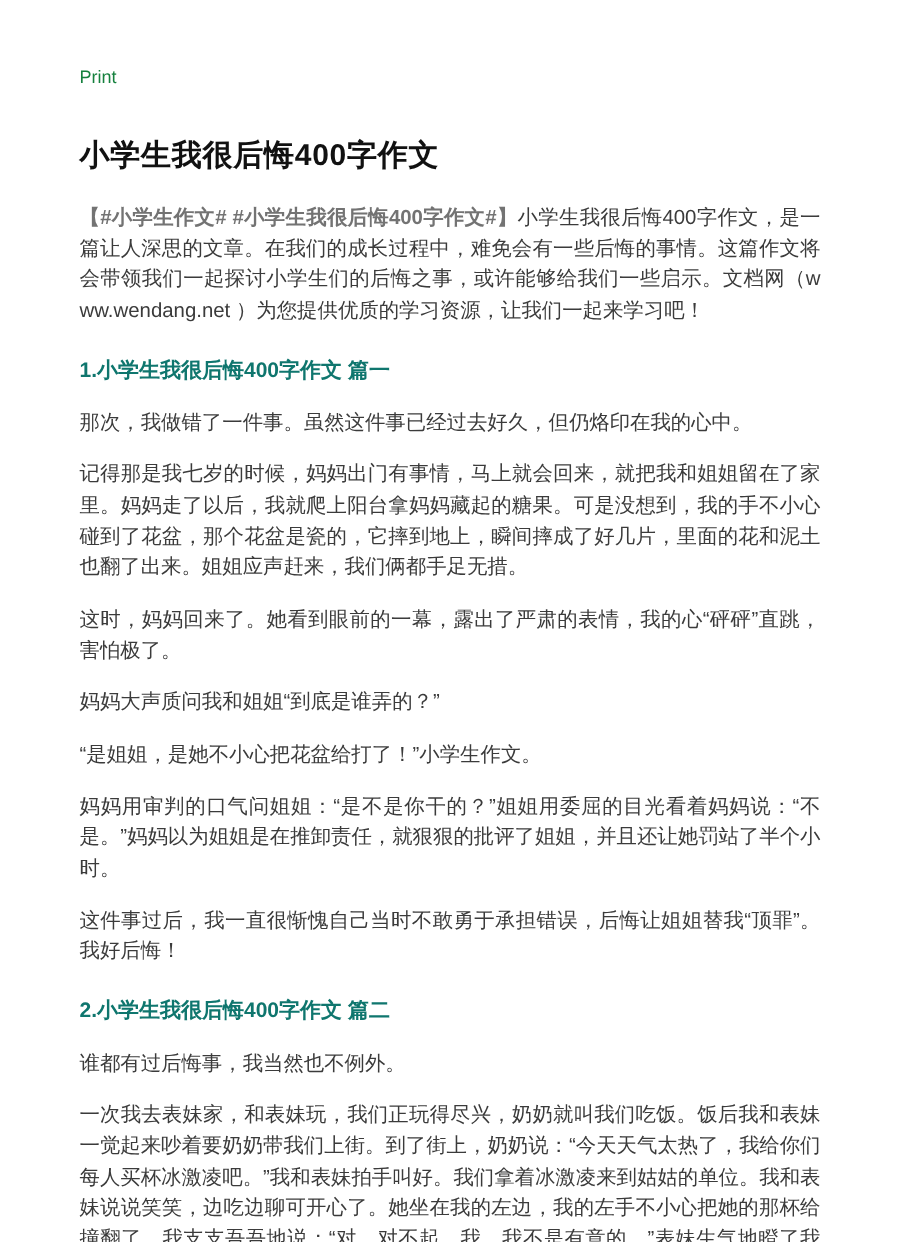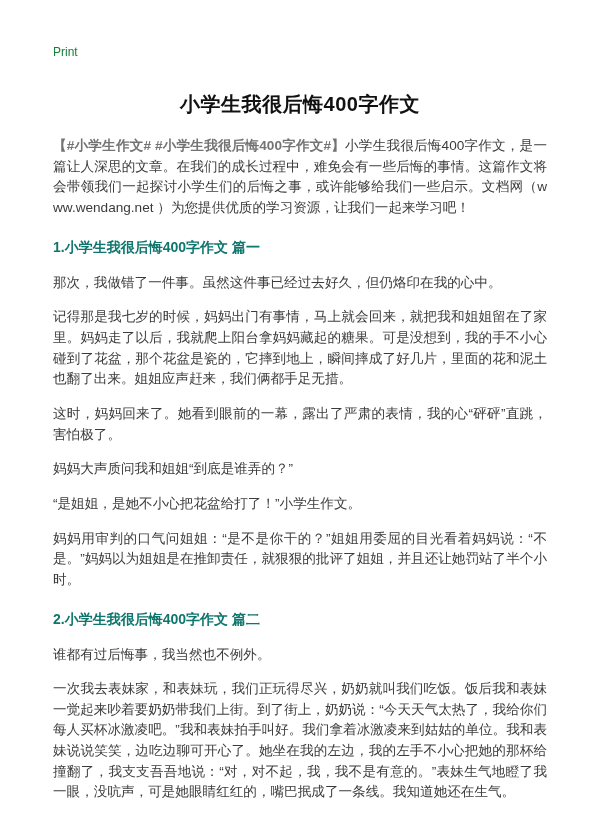--- a/index.html
+++ b/index.html
@@ -22,21 +22,21 @@
     font-size: 12px;
     color: #15803d;
     margin-bottom: 18px;
     display: inline-block;
     cursor: pointer;
   }
   .doc-title {
     font-size: 20px;
     font-weight: 700;
     color: #111111;
-    text-align: center;
+    text-align: left;
     margin: 14px 0 18px 0;
     letter-spacing: 0.5px;
   }
   .para {
     font-size: 13.6px;
     line-height: 1.52;
     text-align: justify;
     margin: 0 0 14px 0;
     color: #3b3b3b;
     word-break: break-all;
@@ -64,19 +64,20 @@
   <p class="para"><span class="bold-prefix">【#小学生作文# #小学生我很后悔400字作文#】</span><span>小学生我很后悔400字作文，是一篇让人深思的文章。在我们的成长过程中，难免会有一些后悔的事情。这篇作文将会带领我们一起探讨小学生们的后悔之事，或许能够给我们一些启示。文档网（www.wendang.net ）为您提供优质的学习资源，让我们一起来学习吧！</span></p>
 
   <h2 class="section-heading">1.小学生我很后悔400字作文 篇一</h2>
 
   <p class="para">那次，我做错了一件事。虽然这件事已经过去好久，但仍烙印在我的心中。</p>
   <p class="para">记得那是我七岁的时候，妈妈出门有事情，马上就会回来，就把我和姐姐留在了家里。妈妈走了以后，我就爬上阳台拿妈妈藏起的糖果。可是没想到，我的手不小心碰到了花盆，那个花盆是瓷的，它摔到地上，瞬间摔成了好几片，里面的花和泥土也翻了出来。姐姐应声赶来，我们俩都手足无措。</p>
   <p class="para">这时，妈妈回来了。她看到眼前的一幕，露出了严肃的表情，我的心“砰砰”直跳，害怕极了。</p>
   <p class="para">妈妈大声质问我和姐姐“到底是谁弄的？”</p>
   <p class="para">“是姐姐，是她不小心把花盆给打了！”小学生作文。</p>
   <p class="para">妈妈用审判的口气问姐姐：“是不是你干的？”姐姐用委屈的目光看着妈妈说：“不是。”妈妈以为姐姐是在推卸责任，就狠狠的批评了姐姐，并且还让她罚站了半个小时。</p>
+  <p class="para">这件事过后，我一直很惭愧自己当时不敢勇于承担错误，后悔让姐姐替我“顶罪”。我好后悔！</p>
 
   <h2 class="section-heading">2.小学生我很后悔400字作文 篇二</h2>
 
   <p class="para">谁都有过后悔事，我当然也不例外。</p>
   <p class="para">一次我去表妹家，和表妹玩，我们正玩得尽兴，奶奶就叫我们吃饭。饭后我和表妹一觉起来吵着要奶奶带我们上街。到了街上，奶奶说：“今天天气太热了，我给你们每人买杯冰激凌吧。”我和表妹拍手叫好。我们拿着冰激凌来到姑姑的单位。我和表妹说说笑笑，边吃边聊可开心了。她坐在我的左边，我的左手不小心把她的那杯给撞翻了，我支支吾吾地说：“对，对不起，我，我不是有意的。”表妹生气地瞪了我一眼，没吭声，可是她眼睛红红的，嘴巴抿成了一条线。我知道她还在生气。</p>
 
 </div>
 
 </body></html>

